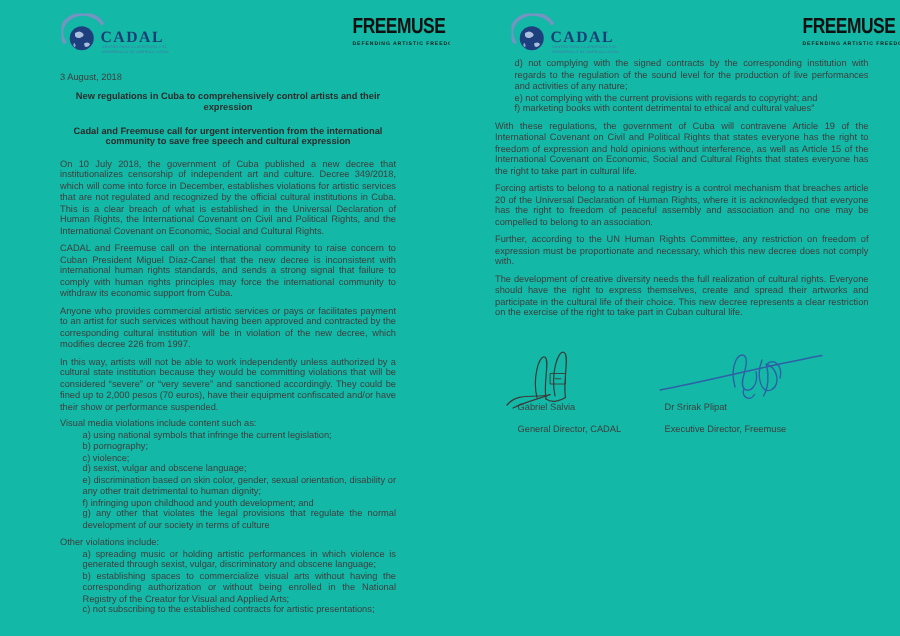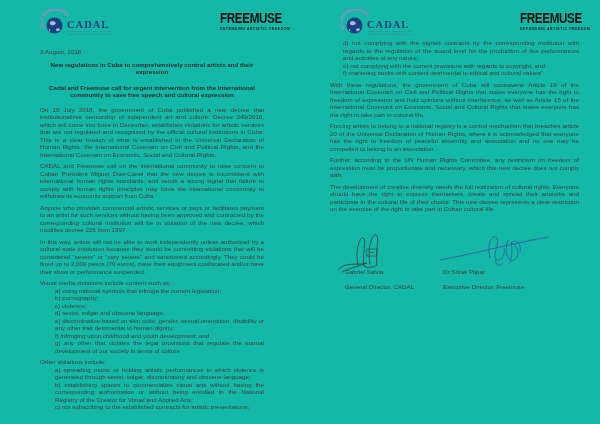--- a/index.html
+++ b/index.html
@@ -7,21 +7,21 @@
     width:600px;height:424px;background:#ffffff;position:relative;overflow:hidden;
     font-family:"Liberation Sans",sans-serif;color:#3d3d3d;
     -webkit-font-smoothing:antialiased;
   }
   .page{position:absolute;top:0;width:300px;height:424px;background:#14b8a6;}
   .page-left{left:0;}
   .page-right{left:300px;}
 
   
   .logo-cadal{position:absolute;left:41px;top:9px;width:80px;height:30px;}
-  .logo-freemuse{position:absolute;left:220px;top:12px;width:78px;}
+  .logo-freemuse{position:absolute;left:235px;top:12px;width:78px;}
   .fm-name{
     font-weight:bold;font-size:14.5px;line-height:13px;color:#101010;
     letter-spacing:-0.4px;transform:scaleX(0.80);transform-origin:left center;
     white-space:nowrap;
   }
   .fm-tagline{
     font-size:3.4px;font-weight:bold;letter-spacing:0.62px;color:#1a1a1a;
     margin-top:1.5px;white-space:nowrap;
   }
 

